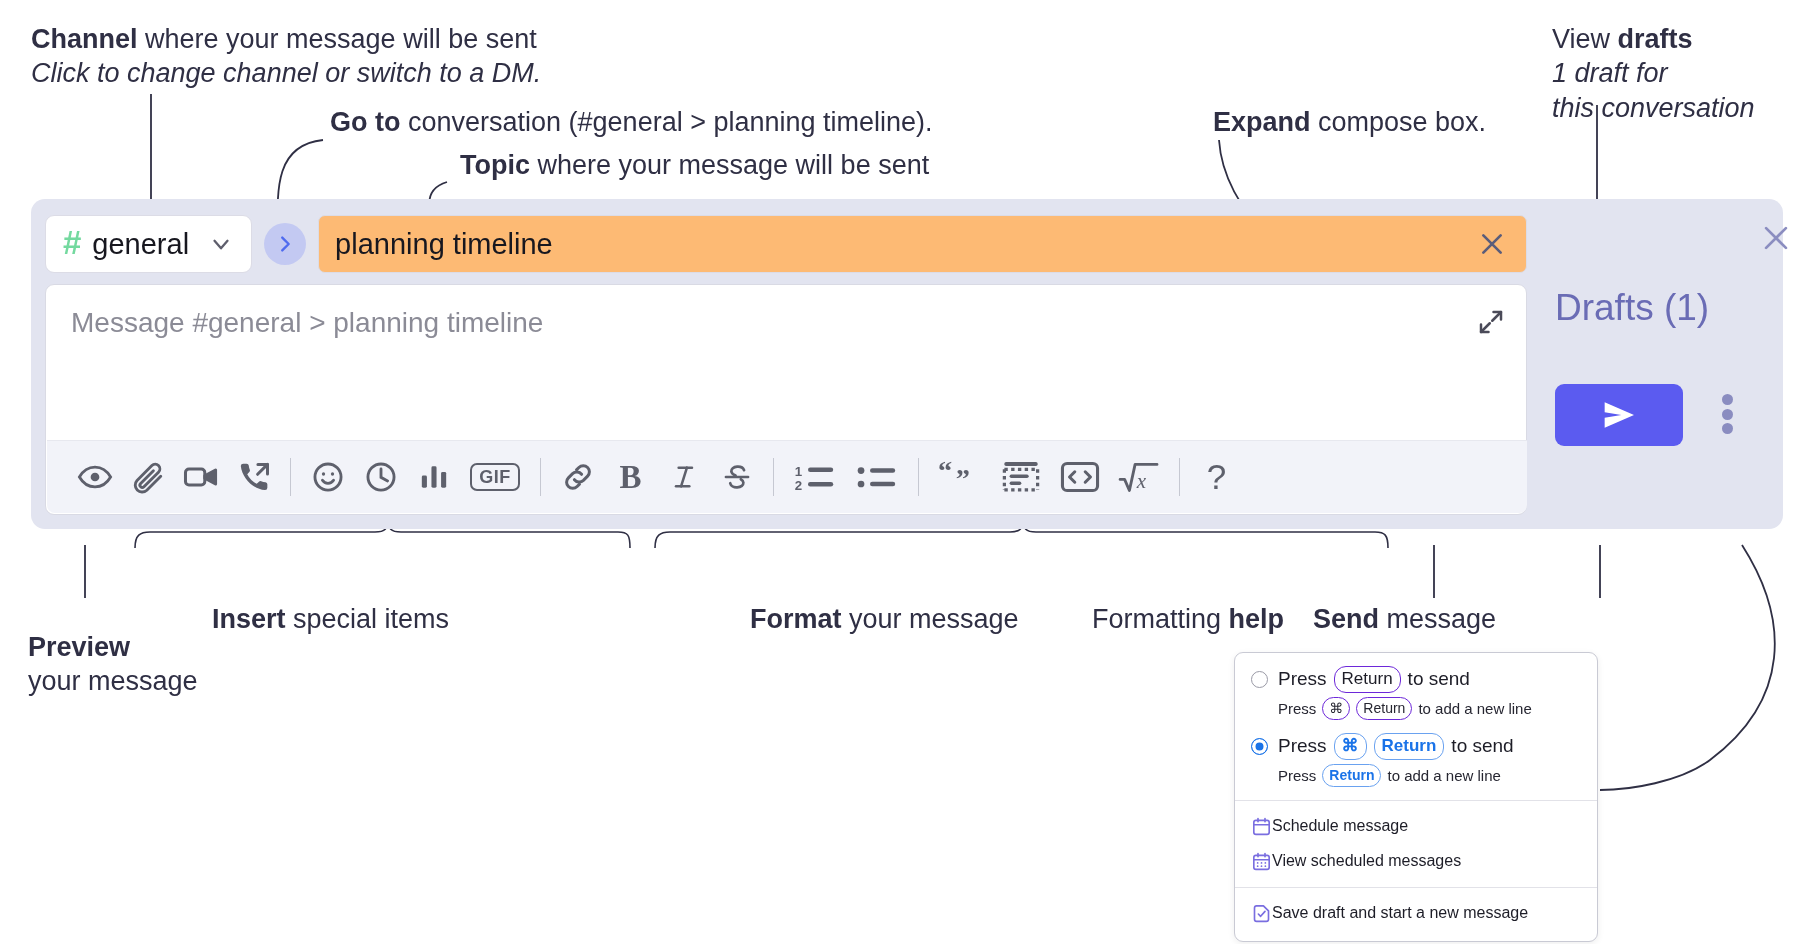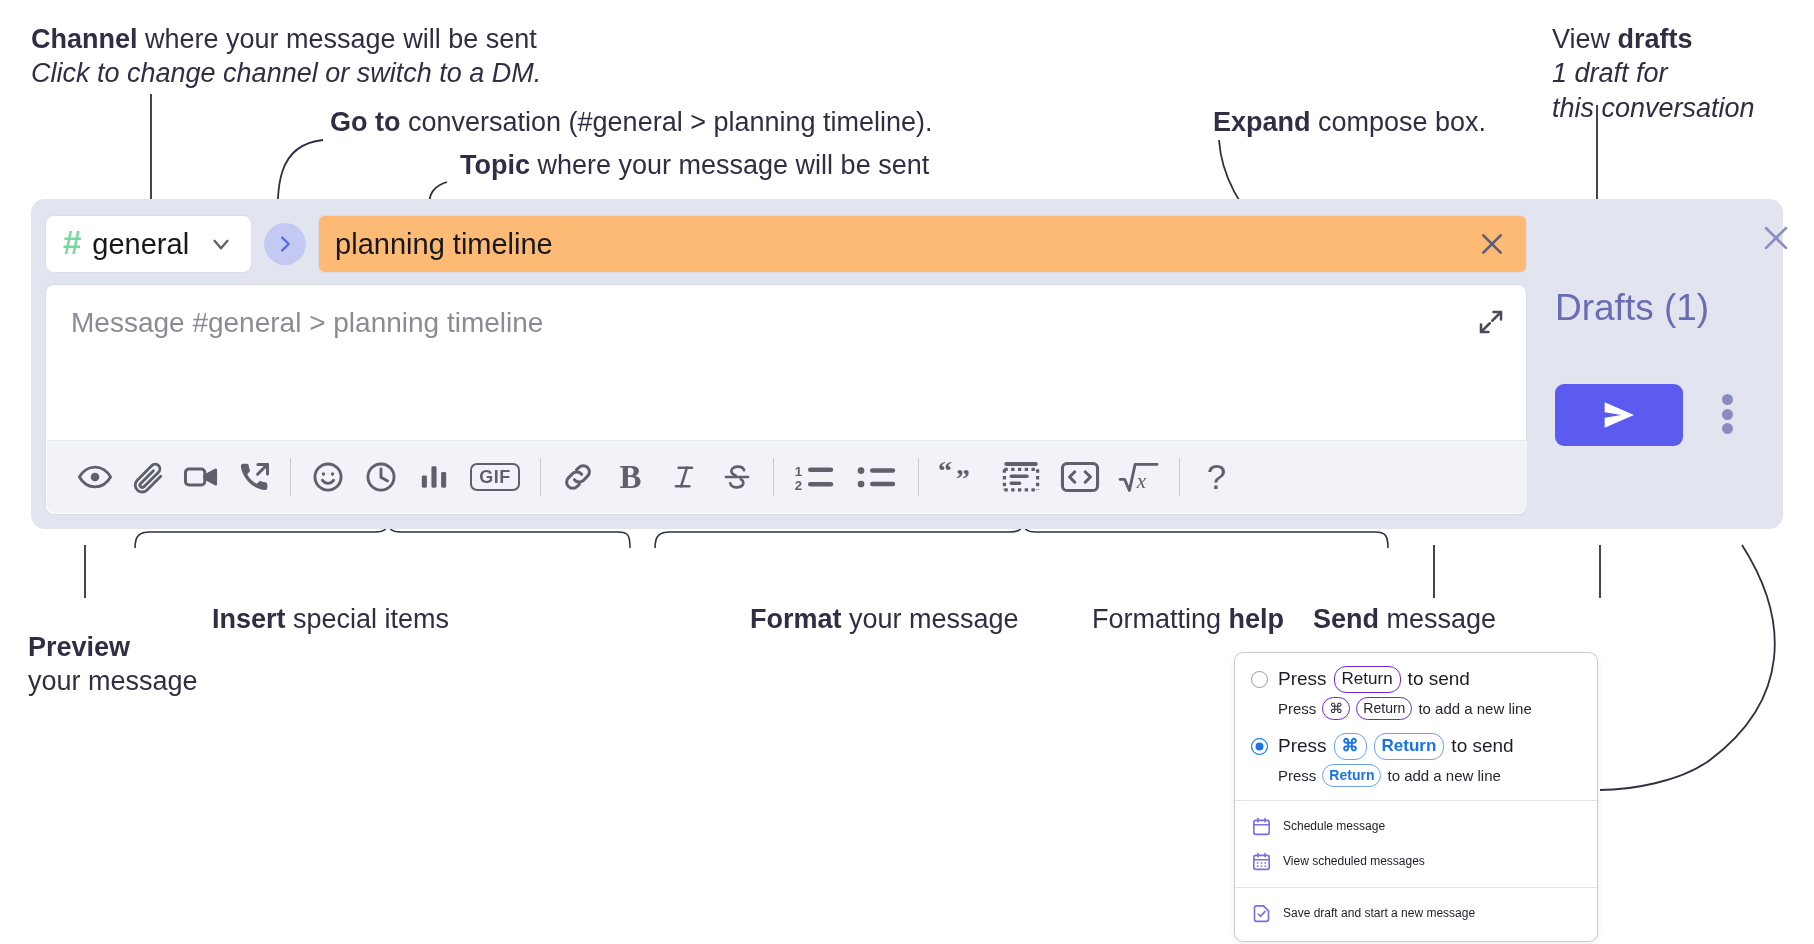--- a/index.html
+++ b/index.html
@@ -168,22 +168,22 @@
   .key{
     border:1px solid #6d28d9;border-radius:12px;
     padding:1px 7px;font-size:17px;background:#fff;line-height:1.35;
     display:inline-block;
   }
   .key.sm{font-size:14px;padding:1px 6px;}
   .key.blue{border-color:#6aa2f0;color:#1a73e8;font-weight:bold;}
   .key.blue.sm{font-weight:bold;}
   .divline{height:1px;background:#e2e2e8;}
   .menu-item{
-    display:flex;align-items:center;gap:11px;
-    padding:7px 16px;font-size:12px;cursor:pointer;white-space:nowrap;text-align:center;
+    display:flex;align-items:center;
+    padding:7px 16px;font-size:16px;cursor:pointer;white-space:nowrap;text-align:center;
   }
   .menu-item svg{flex:none;}
 </style>
 </head>
 <body>
 
 <svg id="leaders" viewBox="0 0 1814 944" xmlns="http://www.w3.org/2000/svg">
   <g fill="none" stroke="#2f2f44" stroke-width="1.8">
 
     <path d="M151 94 L151 236"></path>

